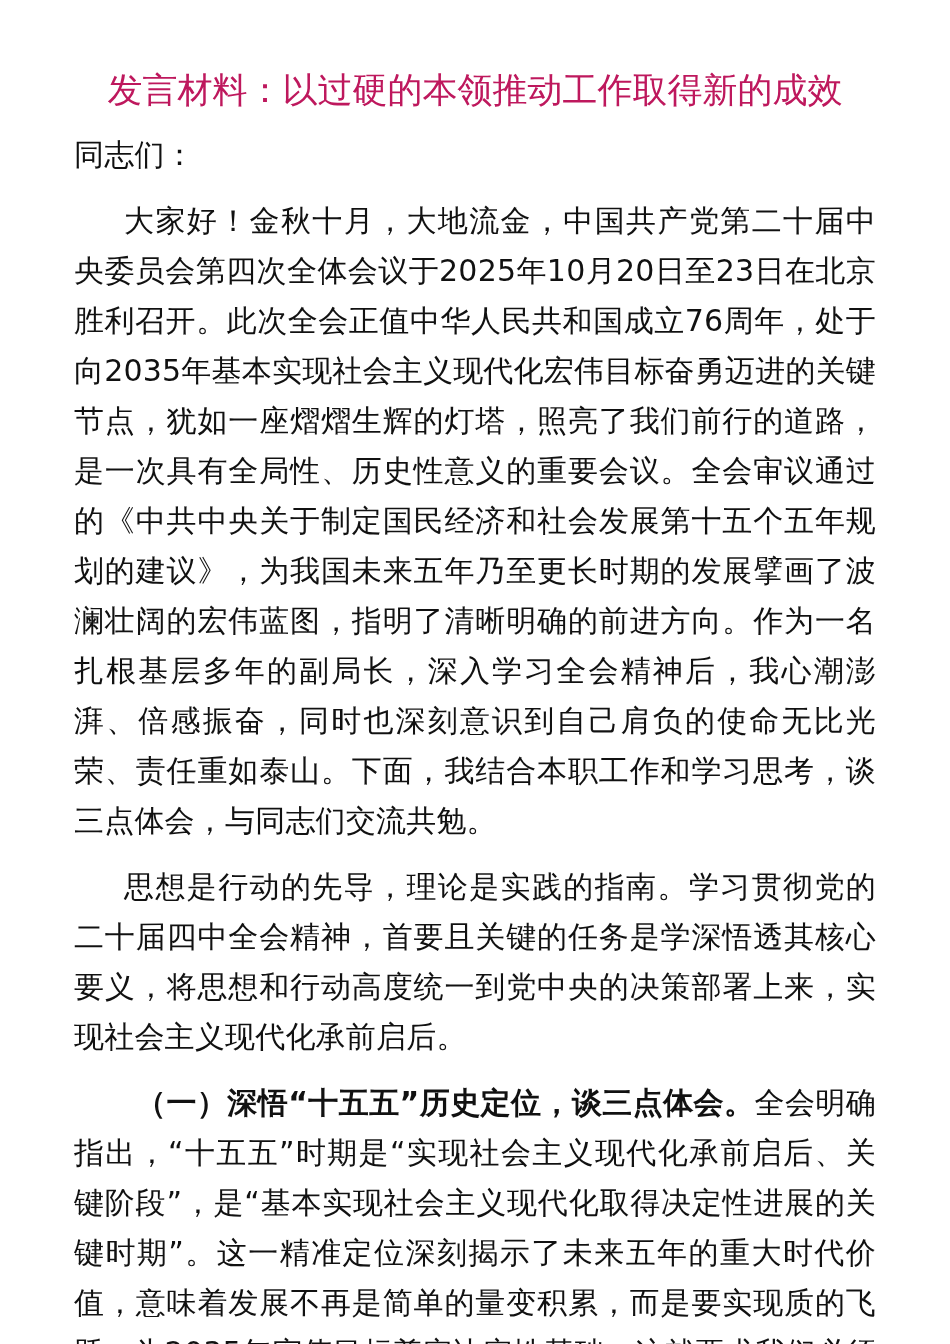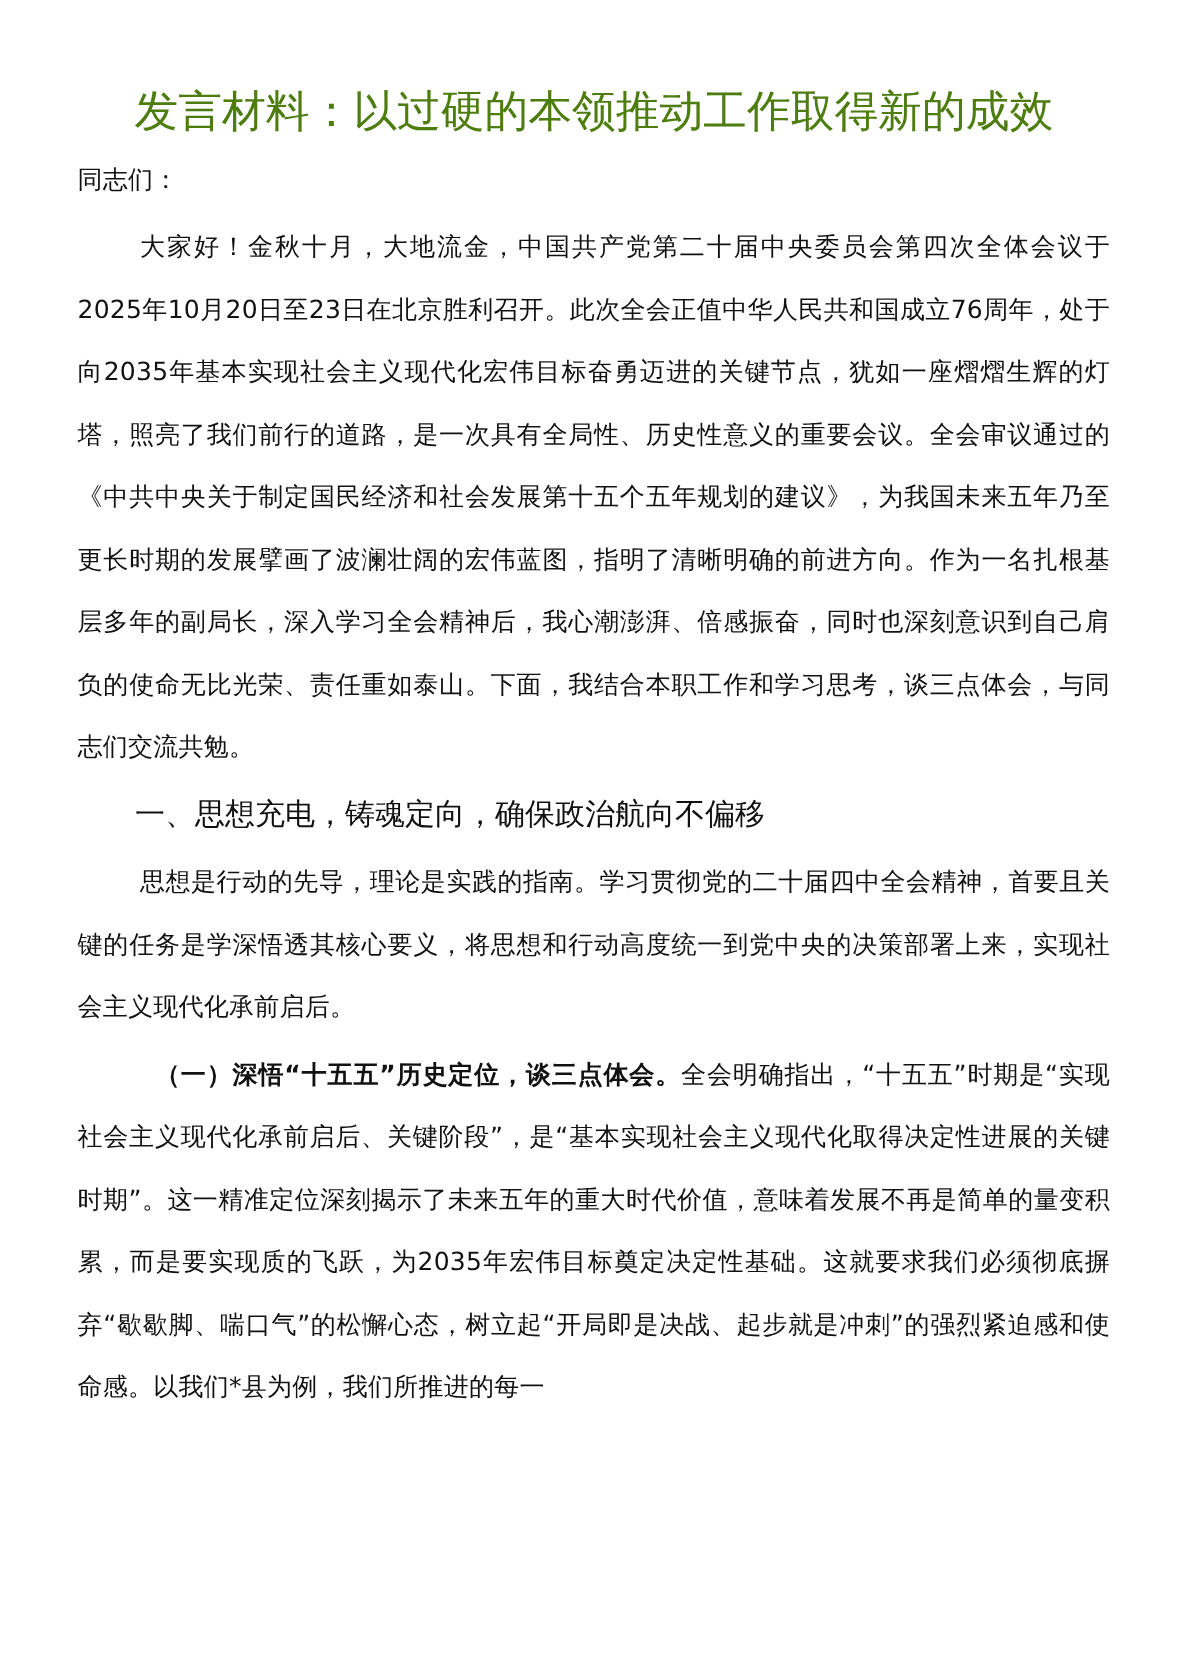--- a/index.html
+++ b/index.html
@@ -1,29 +1,28 @@
 <!DOCTYPE html>
 <html><head>
 <meta charset="utf-8">
 <style>
   html, body { margin: 0; padding: 0; background: #ffffff; }
   body { width: 950px; height: 1344px; overflow: hidden; position: relative;
          font-family: "DejaVu Sans", "Liberation Sans", sans-serif; color: #111; }
   .page { position: absolute; left: 58px; top: 66px; width: 834px; }
-  .title { text-align: center; font-size: 35px; line-height: 48px; margin: 0 0 0 0; font-weight: normal; letter-spacing: 0px; color: #4d7c0f; }
+  .title { text-align: center; font-size: 35px; line-height: 48px; margin: 0 0 0 0; font-weight: normal; letter-spacing: 0px; color: #be185d; }
   .salutation { font-size: 24px; line-height: 40px; margin: 0 0 4px 0; }
-  .para { font-size: 20px; line-height: 50px; margin: 4px; text-align: justify; text-align-last: left; letter-spacing: 0.2px; }
+  .para { font-size: 30px; line-height: 50px; margin: 16px; text-align: justify; text-align-last: left; letter-spacing: 0.2px; }
   .indent { text-indent: 50px; }
   .heading { font-size: 24px; line-height: 50px; margin: 0; text-indent: 50px; }
   .bold { font-weight: bold; }
   .subhead-indent { text-indent: 62px; }
 </style>
 </head>
 <body>
 
 <div class="page">
   <h1 class="title">发言材料：以过硬的本领推动工作取得新的成效</h1>
   <p class="salutation para">同志们：</p>
   <p class="para indent">大家好！金秋十月，大地流金，中国共产党第二十届中央委员会第四次全体会议于2025年10月20日至23日在北京胜利召开。此次全会正值中华人民共和国成立76周年，处于向2035年基本实现社会主义现代化宏伟目标奋勇迈进的关键节点，犹如一座熠熠生辉的灯塔，照亮了我们前行的道路，是一次具有全局性、历史性意义的重要会议。全会审议通过的《中共中央关于制定国民经济和社会发展第十五个五年规划的建议》，为我国未来五年乃至更长时期的发展擘画了波澜壮阔的宏伟蓝图，指明了清晰明确的前进方向。作为一名扎根基层多年的副局长，深入学习全会精神后，我心潮澎湃、倍感振奋，同时也深刻意识到自己肩负的使命无比光荣、责任重如泰山。下面，我结合本职工作和学习思考，谈三点体会，与同志们交流共勉。</p>
-  <p class="heading">一、思想充电，铸魂定向，确保政治航向不偏移</p>
   <p class="para indent">思想是行动的先导，理论是实践的指南。学习贯彻党的二十届四中全会精神，首要且关键的任务是学深悟透其核心要义，将思想和行动高度统一到党中央的决策部署上来，实现社会主义现代化承前启后。</p>
   <p class="para subhead-indent"><span class="bold">（一）深悟“十五五”历史定位，谈三点体会。</span><span>全会明确指出，“十五五”时期是“实现社会主义现代化承前启后、关键阶段”，是“基本实现社会主义现代化取得决定性进展的关键时期”。这一精准定位深刻揭示了未来五年的重大时代价值，意味着发展不再是简单的量变积累，而是要实现质的飞跃，为2035年宏伟目标奠定决定性基础。这就要求我们必须彻底摒弃“歇歇脚、喘口气”的松懈心态，树立起“开局即是决战、起步就是冲刺”的强烈紧迫感和使命感。以我们*县为例，我们所推进的每一</span></p>
 </div>
 
 </body></html>

